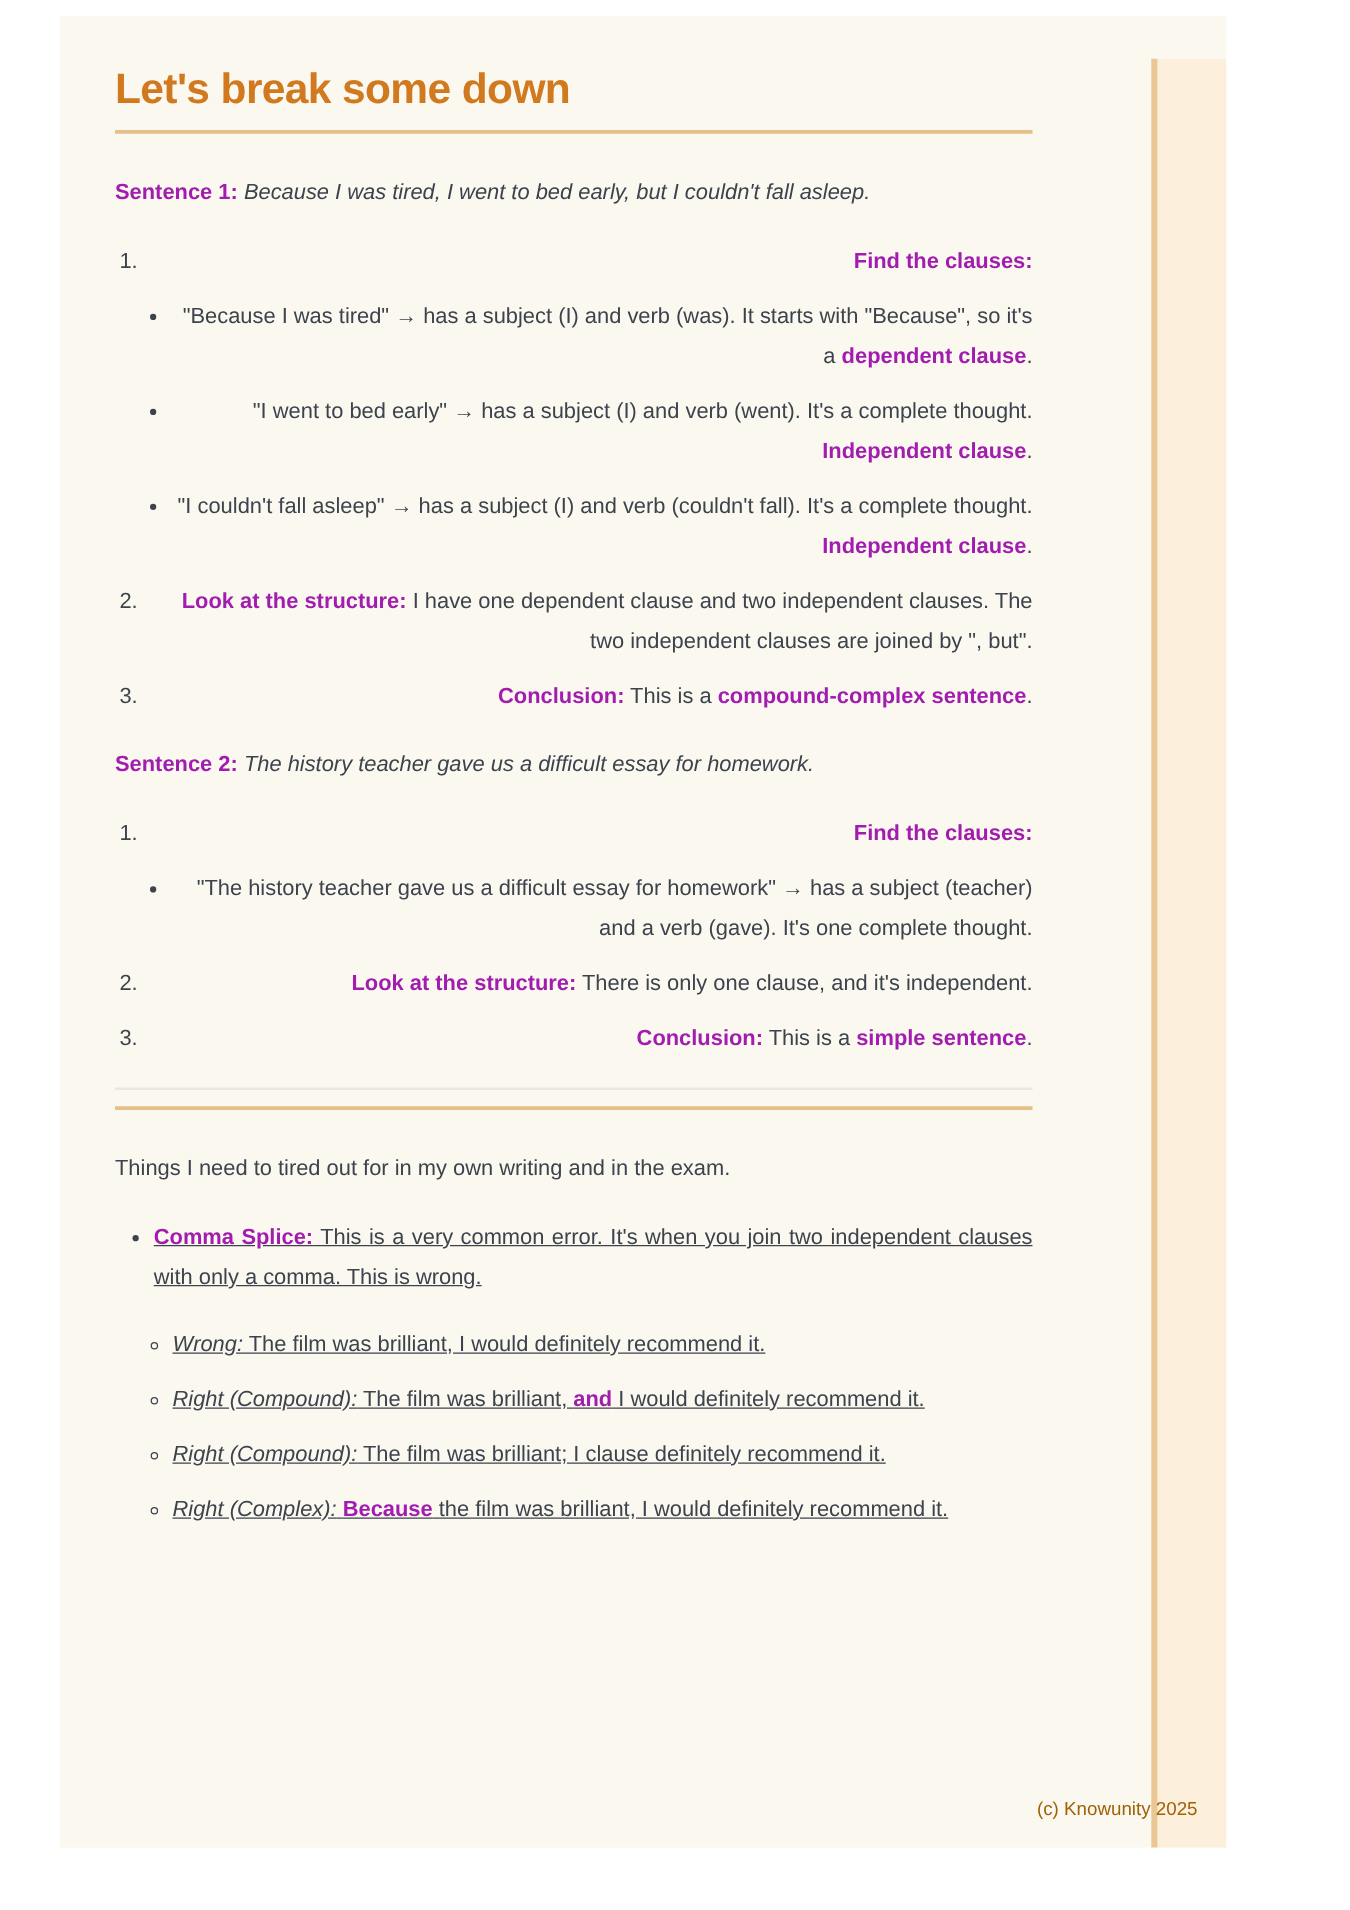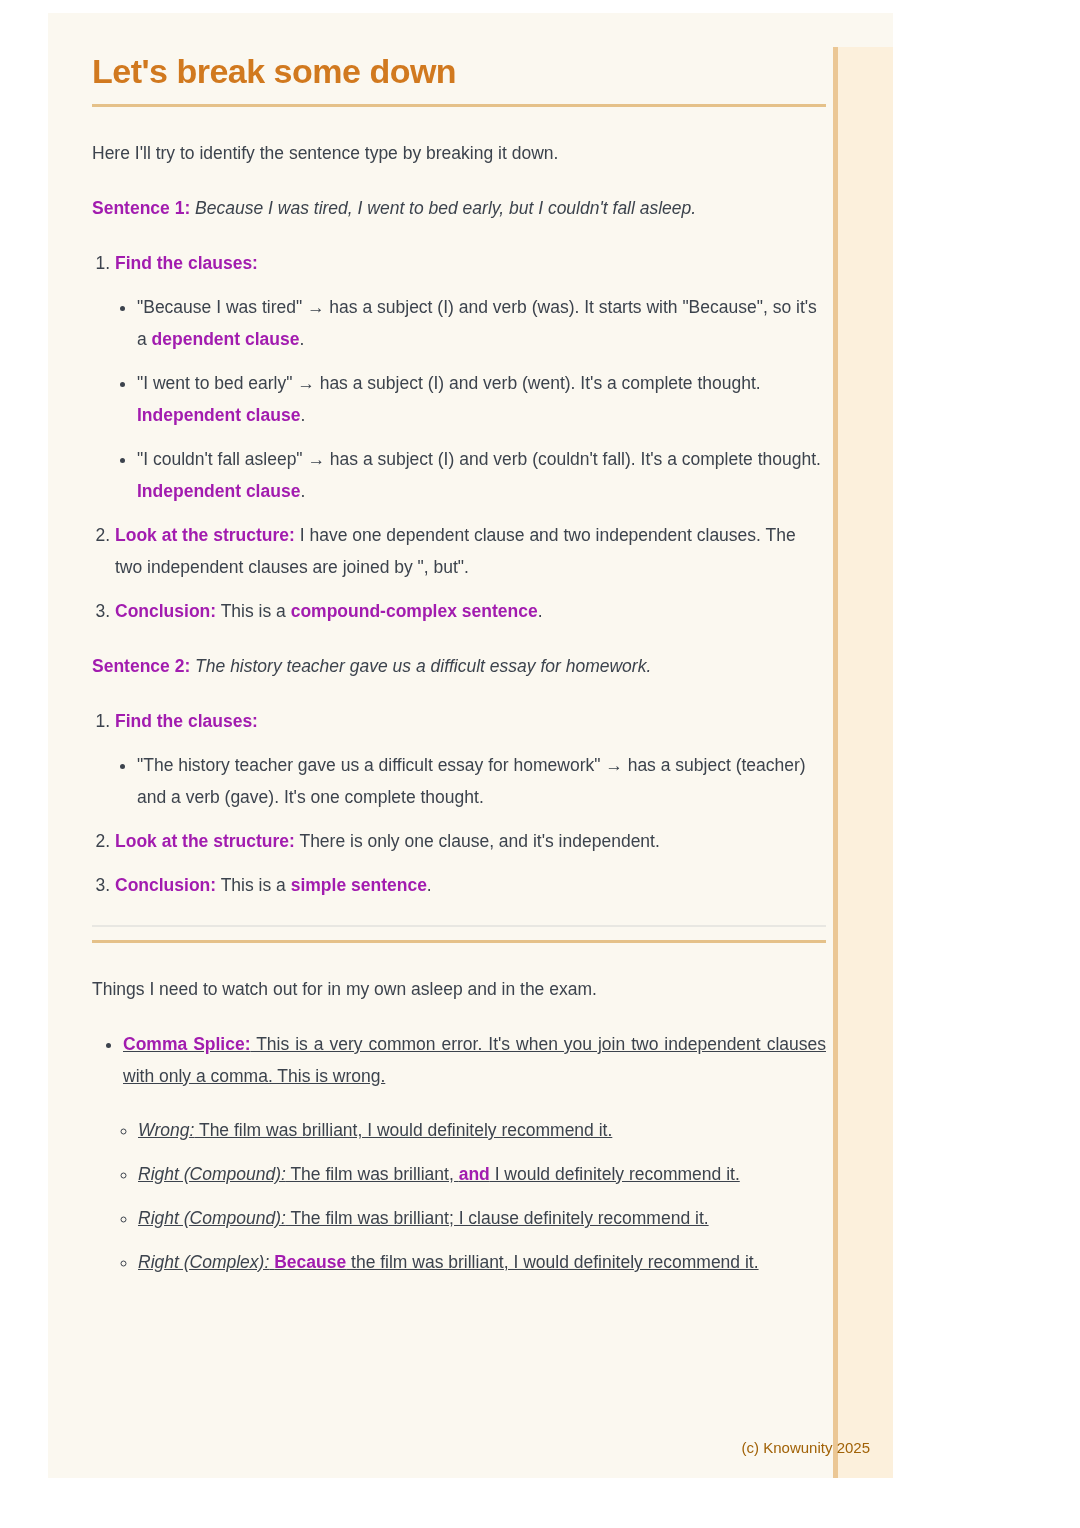--- a/index.html
+++ b/index.html
@@ -12,21 +12,21 @@
     position: relative;
     width: 1080px;
     height: 1528px;
     background: #ffffff;
     overflow: hidden;
   }
   .page {
     position: absolute;
     left: 48px;
     top: 13px;
-    width: 845px;
+    width: 933px;
     height: 1465px;
     background: #FBF8F0;
   }
   .accent-strip {
     position: absolute;
     right: 0;
     top: 34px;
     bottom: 0;
     width: 55px;
     background: #FCF0DC;
@@ -63,20 +63,21 @@
     border: none;
     margin: 13px 0 30px 0;
   }
   .para { margin: 23px 0; }
   .b { font-weight: bold; color: #a21caf; }
   .i { font-style: italic; margin-top: 24px; }
   ol.steps {
     list-style: decimal outside;
     padding-left: 23px;
     margin: 0;
+    text-align: right;
   }
   ol.steps > li { margin: 12px 0; }
   ul.bullets {
     list-style: disc outside;
     padding-left: 22px;
     margin: 0 0 10px 0;
   }
   ul.bullets > li { margin: 12px 0; }
   .divider {
     height: 2px;
@@ -111,21 +112,20 @@
 <div class="canvas">
   <div class="page">
     <div class="accent-strip"></div>
     <div class="accent-line"></div>
 
     <div class="content">
 
       <h1 class="doc-h">Let's break some down</h1>
       <div class="h-rule"></div>
 
-      <p class="para">Here I'll try to identify the sentence type by breaking it down.</p>
 
       <p class="para"><span class="b">Sentence 1:</span><span> </span><span class="i">Because I was tired, I went to bed early, but I couldn't fall asleep.</span></p>
 
       <ol class="steps">
         <li>
           <span><span class="b">Find the clauses:</span></span>
           <ul class="bullets">
             <li><span>"Because I was tired" → has a subject (I) and verb (was). It starts with "Because", so it's a </span><span class="b">dependent clause</span><span>.</span></li>
             <li><span>"I went to bed early" → has a subject (I) and verb (went). It's a complete thought. </span><span class="b">Independent clause</span><span>.</span></li>
             <li><span>"I couldn't fall asleep" → has a subject (I) and verb (couldn't fall). It's a complete thought. </span><span class="b">Independent clause</span><span>.</span></li>
@@ -145,21 +145,21 @@
           </ul>
         </li>
         <li><span class="b">Look at the structure:</span><span> There is only one clause, and it's independent.</span></li>
         <li><span class="b">Conclusion:</span><span> This is a </span><span class="b">simple sentence</span><span>.</span></li>
       </ol>
 
       <div class="divider"></div>
 
       <div class="h-rule"></div>
 
-      <p class="para">Things I need to watch out for in my own asleep and in the exam.</p>
+      <p class="para">Things I need to tired out for in my own writing and in the exam.</p>
 
       <ul class="top">
         <li>
           <span class="justify"><span class="b">Comma Splice:</span><span> This is a very common error. It's when you join two independent clauses with only a comma. This is wrong.</span></span>
           <ul class="circles">
             <li><span class="i">Wrong:</span><span> The film was brilliant, I would definitely recommend it.</span></li>
             <li><span class="i">Right (Compound):</span><span> The film was brilliant, </span><span class="b">and</span><span> I would definitely recommend it.</span></li>
             <li><span class="i">Right (Compound):</span><span> The film was brilliant; I clause definitely recommend it.</span></li>
             <li><span class="i">Right (Complex):</span><span> </span><span class="b">Because</span><span> the film was brilliant, I would definitely recommend it.</span></li>
           </ul>

